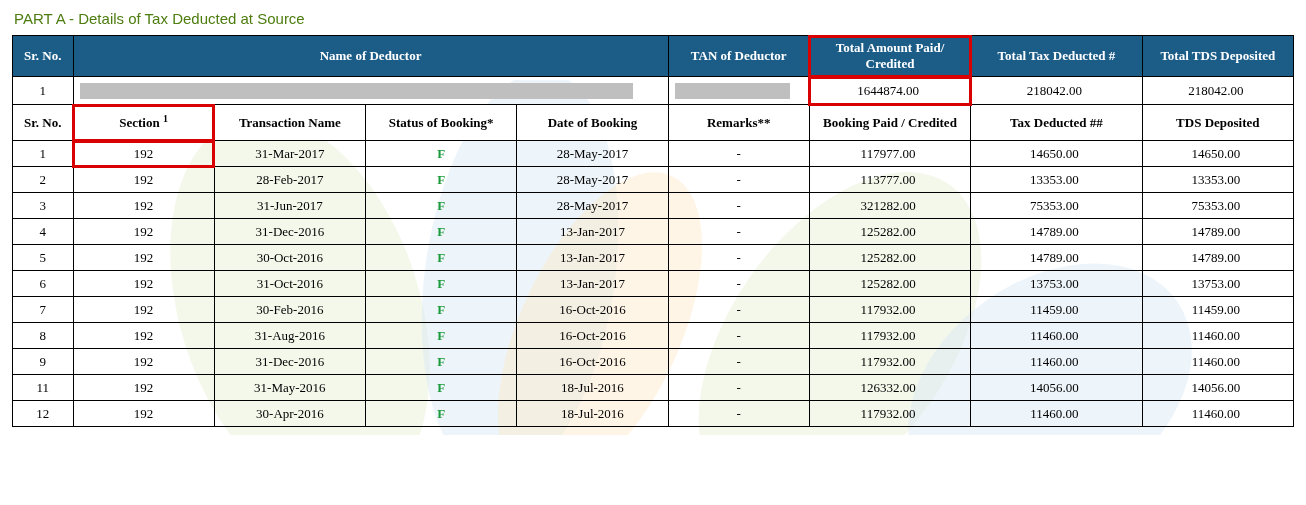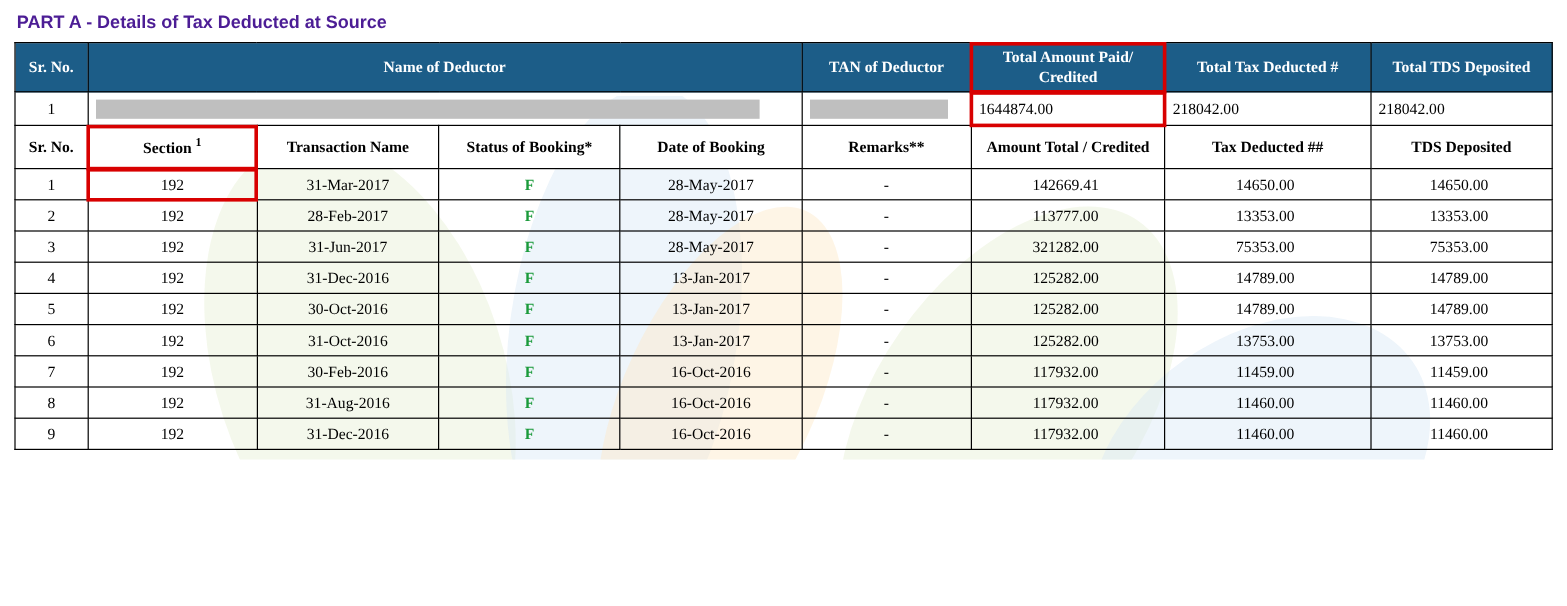--- a/index.html
+++ b/index.html
@@ -16,22 +16,22 @@
   .bg-art {
     position: absolute;
     top: 80px; left: 0; right: 0; bottom: 0;
     z-index: 0;
     pointer-events: none;
     overflow: hidden;
   }
   .leaf { position: absolute; opacity: 0.45; }
   .leaf svg { display:block; }
   .title {
-    color: #4c1d95;
-    font-weight: bold;
+    color: #4d7c0f;
+    font-weight: normal;
     font-size: 15px;
     margin: 2px 0 8px 2px;
     position: relative; z-index: 1;
   }
   table {
     border-collapse: collapse;
     width: 100%;
     position: relative; z-index: 1;
     background: transparent;
     font-family: Liberation Serif, serif;
@@ -57,21 +57,21 @@
     height: 36px;
   }
   tbody.summary td {
     height: 28px;
   }
   tbody.details td {
     height: 26px;
     text-align: center;
   }
   .sr { text-align: center; }
-  .num { text-align: left; padding-right: 10px; }
+  .num { text-align: center; padding-right: 10px; }
   .status-f { color: #1a9a3a; font-weight: bold; text-align: center; }
   .redacted {
     display: inline-block;
     background: #bfbfbf;
     height: 16px;
     vertical-align: middle;
   }
   .highlight-box {
     outline: 3px solid #d80000;
     outline-offset: -2px;
@@ -151,35 +151,35 @@
   </tbody>
 
   <thead class="head2">
     <tr>
       <th>Sr. No.</th>
       <th class="highlight-box"><span>Section </span><sup>1</sup></th>
       <th>Transaction Name</th>
       <th>Status of Booking*</th>
       <th>Date of Booking</th>
       <th>Remarks**</th>
-      <th>Amount Total / Credited</th>
+      <th>Booking Paid / Credited</th>
       <th>Tax Deducted ##</th>
       <th>TDS Deposited</th>
     </tr>
   </thead>
 
   <tbody class="details" id="detail-body">
   <tr>
         <td class="sr">1</td>
         <td class="highlight-box">192</td>
         <td>31-Mar-2017</td>
         <td class="status-f">F</td>
         <td>28-May-2017</td>
         <td>-</td>
-        <td class="num">142669.41</td>
+        <td class="num">117977.00</td>
         <td class="num">14650.00</td>
         <td class="num">14650.00</td>
       </tr>
       <tr>
         <td class="sr">2</td>
         <td>192</td>
         <td>28-Feb-2017</td>
         <td class="status-f">F</td>
         <td>28-May-2017</td>
         <td>-</td>
@@ -257,14 +257,36 @@
         <td class="sr">9</td>
         <td>192</td>
         <td>31-Dec-2016</td>
         <td class="status-f">F</td>
         <td>16-Oct-2016</td>
         <td>-</td>
         <td class="num">117932.00</td>
         <td class="num">11460.00</td>
         <td class="num">11460.00</td>
       </tr>
+      <tr>
+        <td class="sr">11</td>
+        <td>192</td>
+        <td>31-May-2016</td>
+        <td class="status-f">F</td>
+        <td>18-Jul-2016</td>
+        <td>-</td>
+        <td class="num">126332.00</td>
+        <td class="num">14056.00</td>
+        <td class="num">14056.00</td>
+      </tr>
+      <tr>
+        <td class="sr">12</td>
+        <td>192</td>
+        <td>30-Apr-2016</td>
+        <td class="status-f">F</td>
+        <td>18-Jul-2016</td>
+        <td>-</td>
+        <td class="num">117932.00</td>
+        <td class="num">11460.00</td>
+        <td class="num">11460.00</td>
+      </tr>
     </tbody>
 </table>
 
 </body></html>

